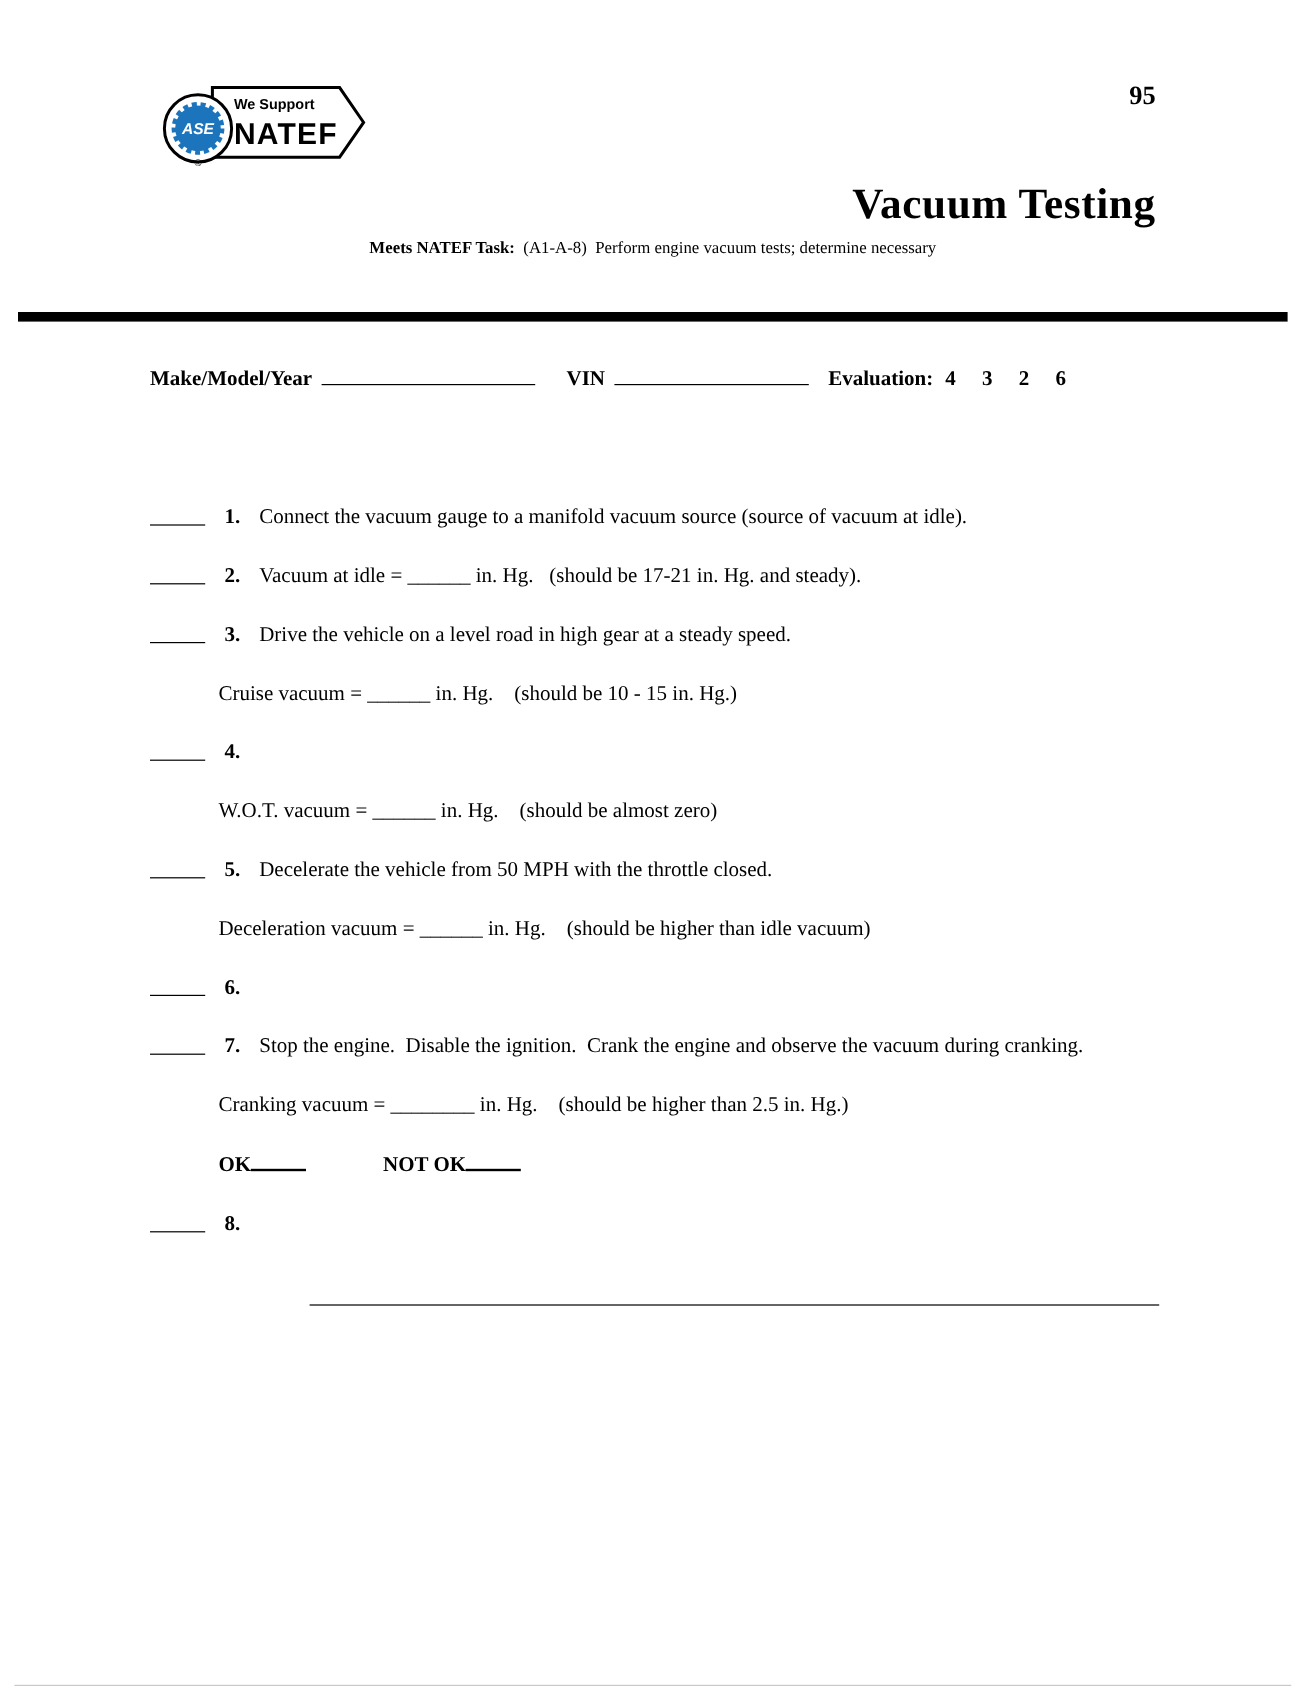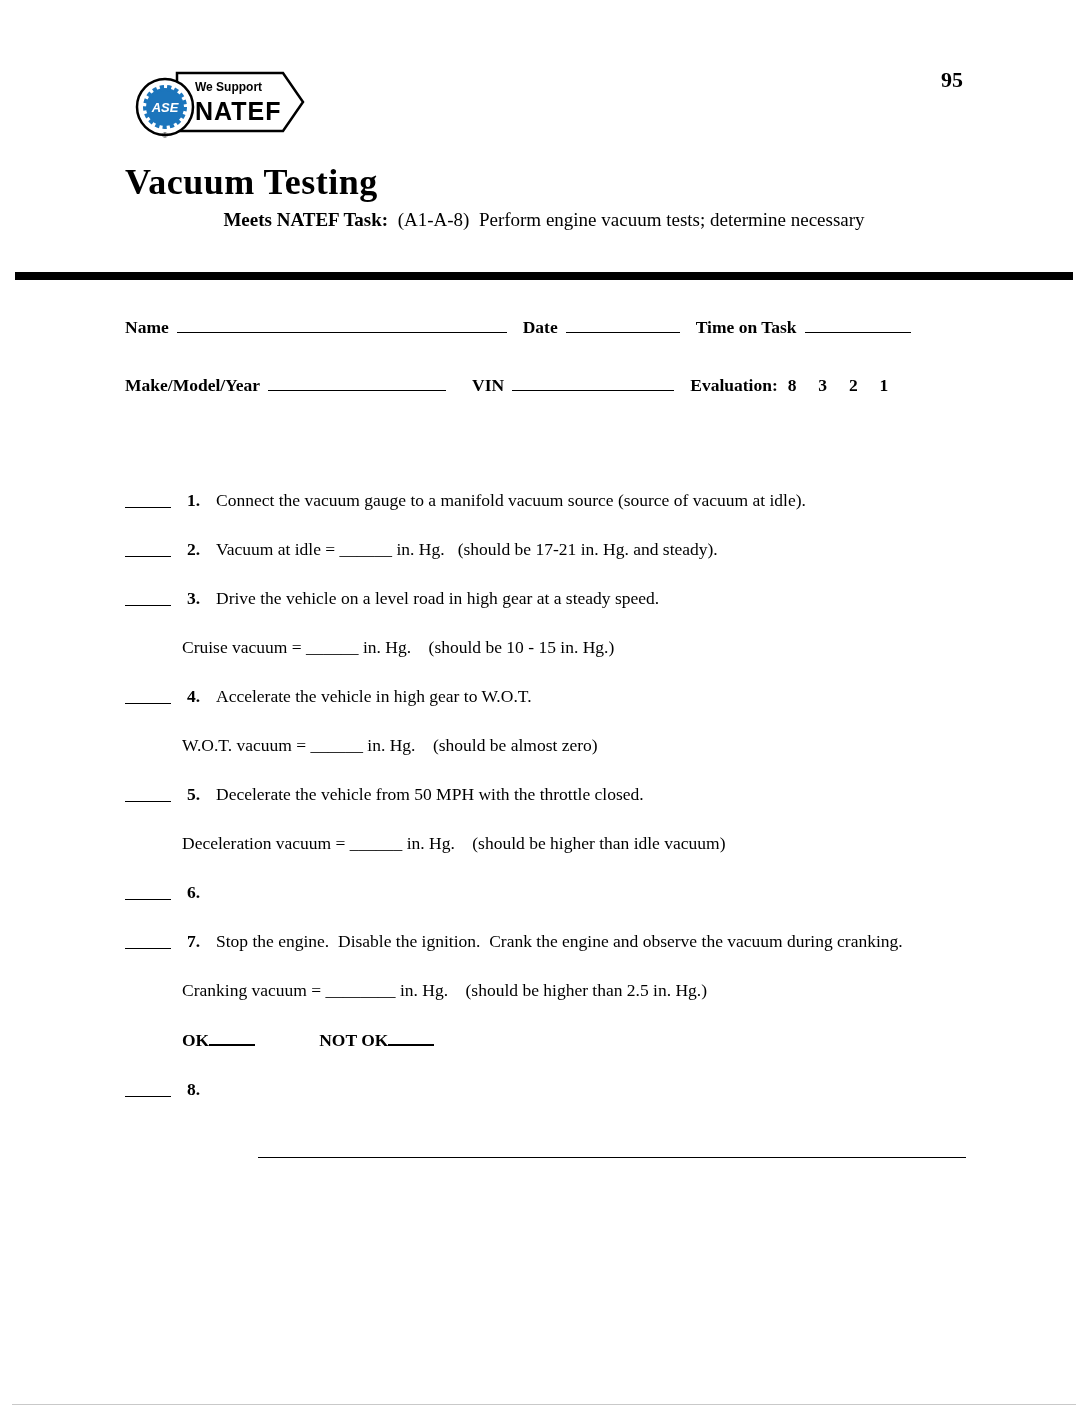--- a/index.html
+++ b/index.html
@@ -21,25 +21,25 @@
     border-bottom:1px solid #c9c9c9;
   }
   .b { font-weight:bold; }
   .header{
     display:flex; justify-content:space-between; align-items:flex-start;
     height:88px;
   }
   .logo{ margin-left:8px; margin-top:2px; }
   .pagenum{ font-size:22px; margin-top:12px; }
   .title{
-    text-align:left; font-size:36px; font-weight:bold;
-    letter-spacing:0.5px; margin-top:18px;
+    text-align:right; font-size:36px; font-weight:bold;
+    letter-spacing:0.5px; margin-top:6px;
   }
   .subtitle{
-    text-align:center; font-size:19px; line-height:26px;
+    text-align:center; font-size:14px; line-height:26px;
     margin-top:4px; white-space:pre-wrap;
   }
   .rule{
     height:8px; background:#000;
     margin:13px -110px 0 -110px;
   }
   .frow{
     margin-top:36px; font-size:17.5px; line-height:22px;
     white-space:nowrap;
   }
@@ -91,26 +91,23 @@
     <div class="pagenum b">95</div>
   </div>
 
   <h1 class="title">Vacuum Testing</h1>
 
   <div class="subtitle"><span class="b">Meets NATEF Task:</span><span>  (A1-A-8)  Perform engine vacuum tests; determine necessary</span>
   </div>
 
   <div class="rule"></div>
 
-  <div class="frow">
-    <span class="b">Name</span><span class="blank" style="width:330px"></span><span class="b">Date</span><span class="blank" style="width:114px"></span><span class="b">Time on Task</span><span class="blank" style="width:106px"></span>
-  </div>
 
   <div class="frow">
-    <span class="b">Make/Model/Year</span><span class="blank" style="width:178px"></span><span class="b" style="margin-left:10px">VIN</span><span class="blank" style="width:162px"></span><span class="b" style="">Evaluation:</span><span class="b eval">8     3     2     1</span>
+    <span class="b">Make/Model/Year</span><span class="blank" style="width:178px"></span><span class="b" style="margin-left:10px">VIN</span><span class="blank" style="width:162px"></span><span class="b" style="">Evaluation:</span><span class="b eval">4     3     2     6</span>
   </div>
 
   <div class="items">
 
     <div class="item">
       <span class="gblank"></span>
       <span class="inum b">1.</span>
       <span class="itext">Connect the vacuum gauge to a manifold vacuum source (source of vacuum at idle).</span>
     </div>
 
@@ -123,21 +120,20 @@
     <div class="item">
       <span class="gblank"></span>
       <span class="inum b">3.</span>
       <span class="itext">Drive the vehicle on a level road in high gear at a steady speed.</span>
     </div>
     <div class="sub">Cruise vacuum = ______ in. Hg.    (should be 10 - 15 in. Hg.)</div>
 
     <div class="item">
       <span class="gblank"></span>
       <span class="inum b">4.</span>
-      <span class="itext">Accelerate the vehicle in high gear to W.O.T.</span>
     </div>
     <div class="sub">W.O.T. vacuum = ______ in. Hg.    (should be almost zero)</div>
 
     <div class="item">
       <span class="gblank"></span>
       <span class="inum b">5.</span>
       <span class="itext">Decelerate the vehicle from 50 MPH with the throttle closed.</span>
     </div>
     <div class="sub">Deceleration vacuum = ______ in. Hg.    (should be higher than idle vacuum)</div>
 

